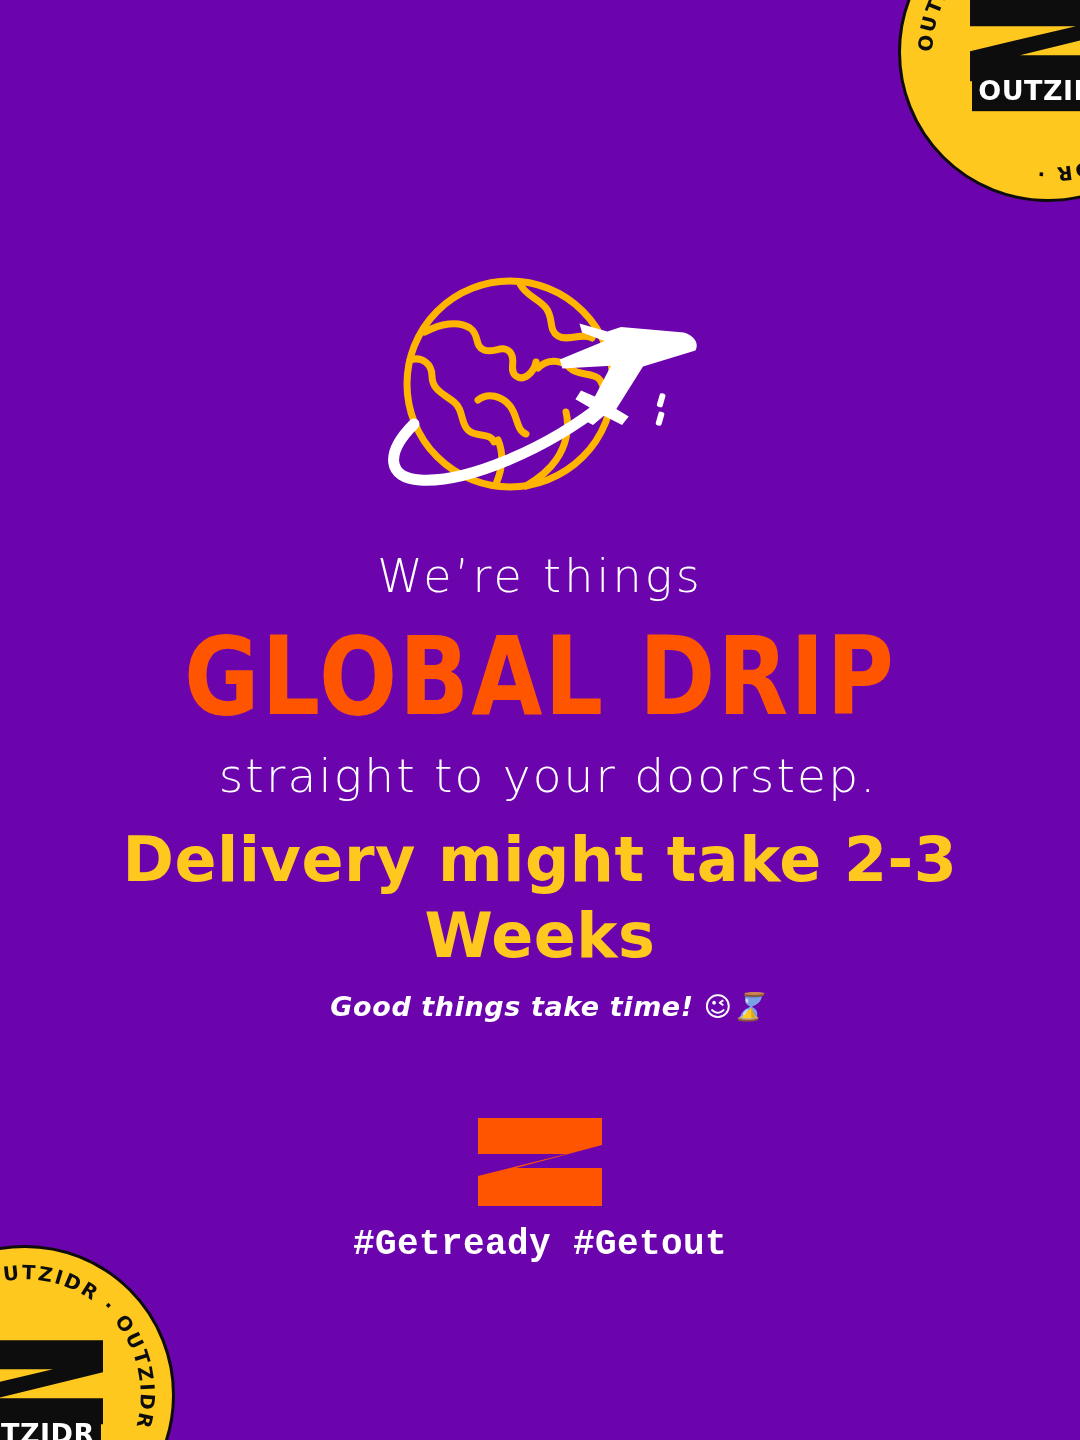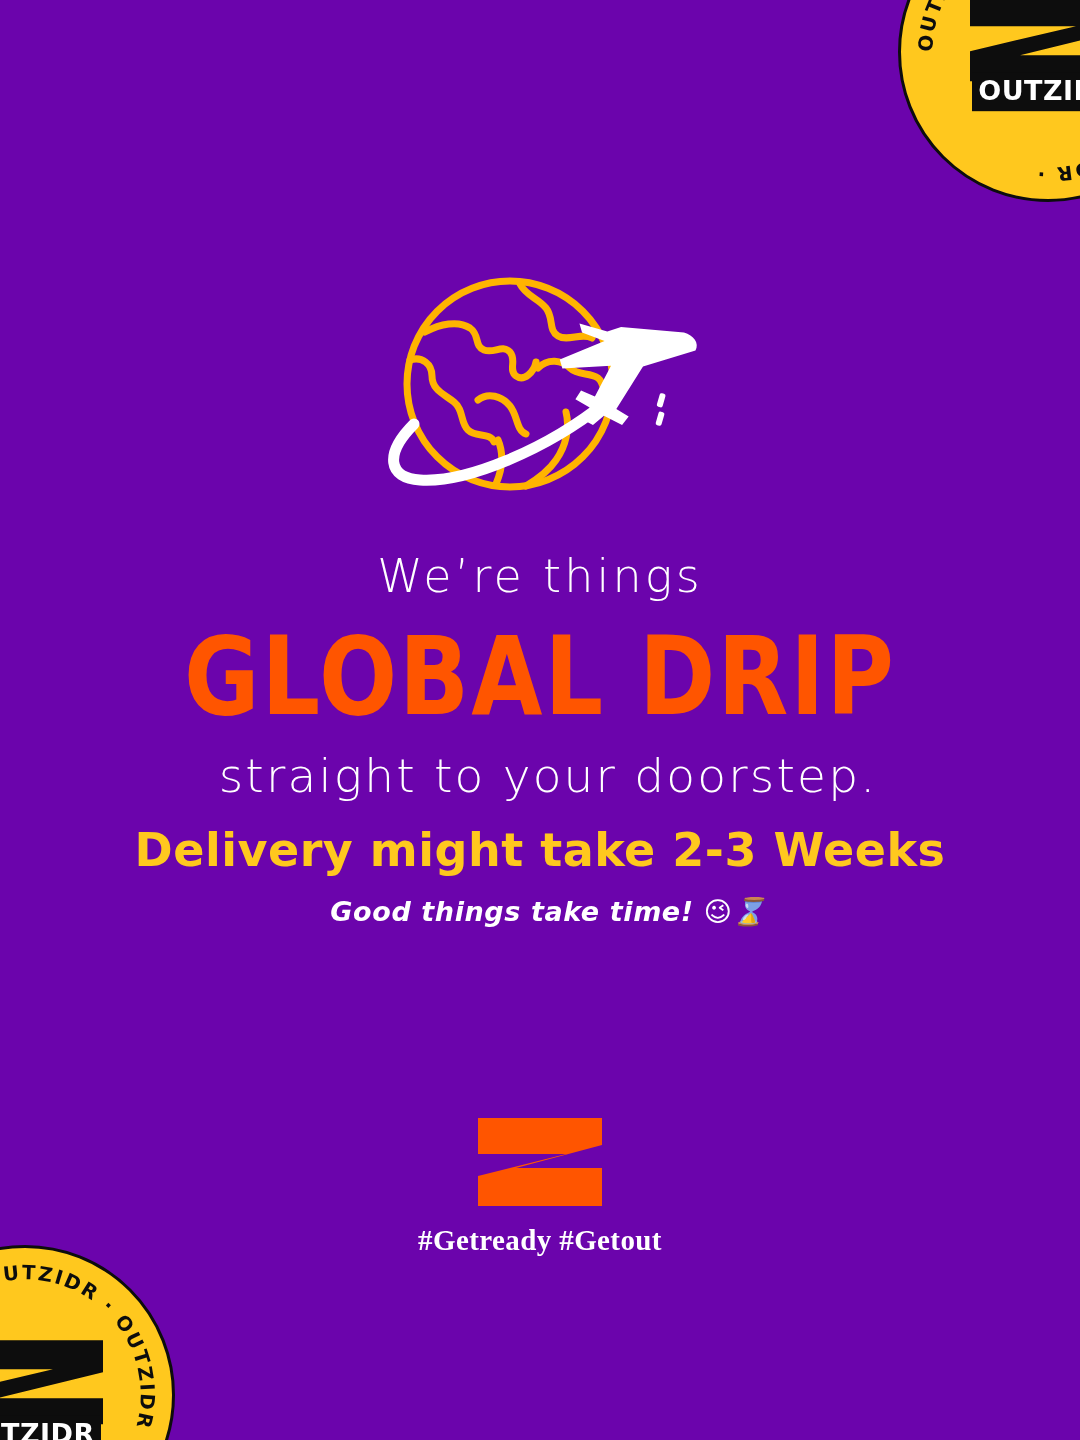--- a/index.html
+++ b/index.html
@@ -136,21 +136,21 @@
     position: absolute;
     left: 0;
     right: 0;
     top: 822px;
     text-align: center;
   }
   .delivery-main {
     color: #FFC81E;
     font-family: "DejaVu Sans", sans-serif;
     font-weight: bold;
-    font-size: 46px;
+    font-size: 62px;
     letter-spacing: 0.5px;
     line-height: 1.22;
   }
   .delivery-sub {
     color: #ffffff;
     font-family: "DejaVu Sans", sans-serif;
     font-weight: bold;
     font-style: italic;
     font-size: 27px;
     letter-spacing: 0.6px;
@@ -167,23 +167,23 @@
     top: 1118px;
     text-align: center;
   }
   .footer-z {
     width: 124px;
     height: 88px;
     display: inline-block;
   }
   .footer-tags {
     color: #ffffff;
-    font-family: Liberation Serif, serif;
-    font-weight: bold;
-    font-size: 29px;
+    font-family: Liberation Mono, monospace;
+    font-weight: bold;
+    font-size: 36px;
     letter-spacing: 0.4px;
     margin-top: 14px;
   }
 </style>
 </head>
 <body>
 
 <div id="poster">
 
   <div class="badge badge-tr">

